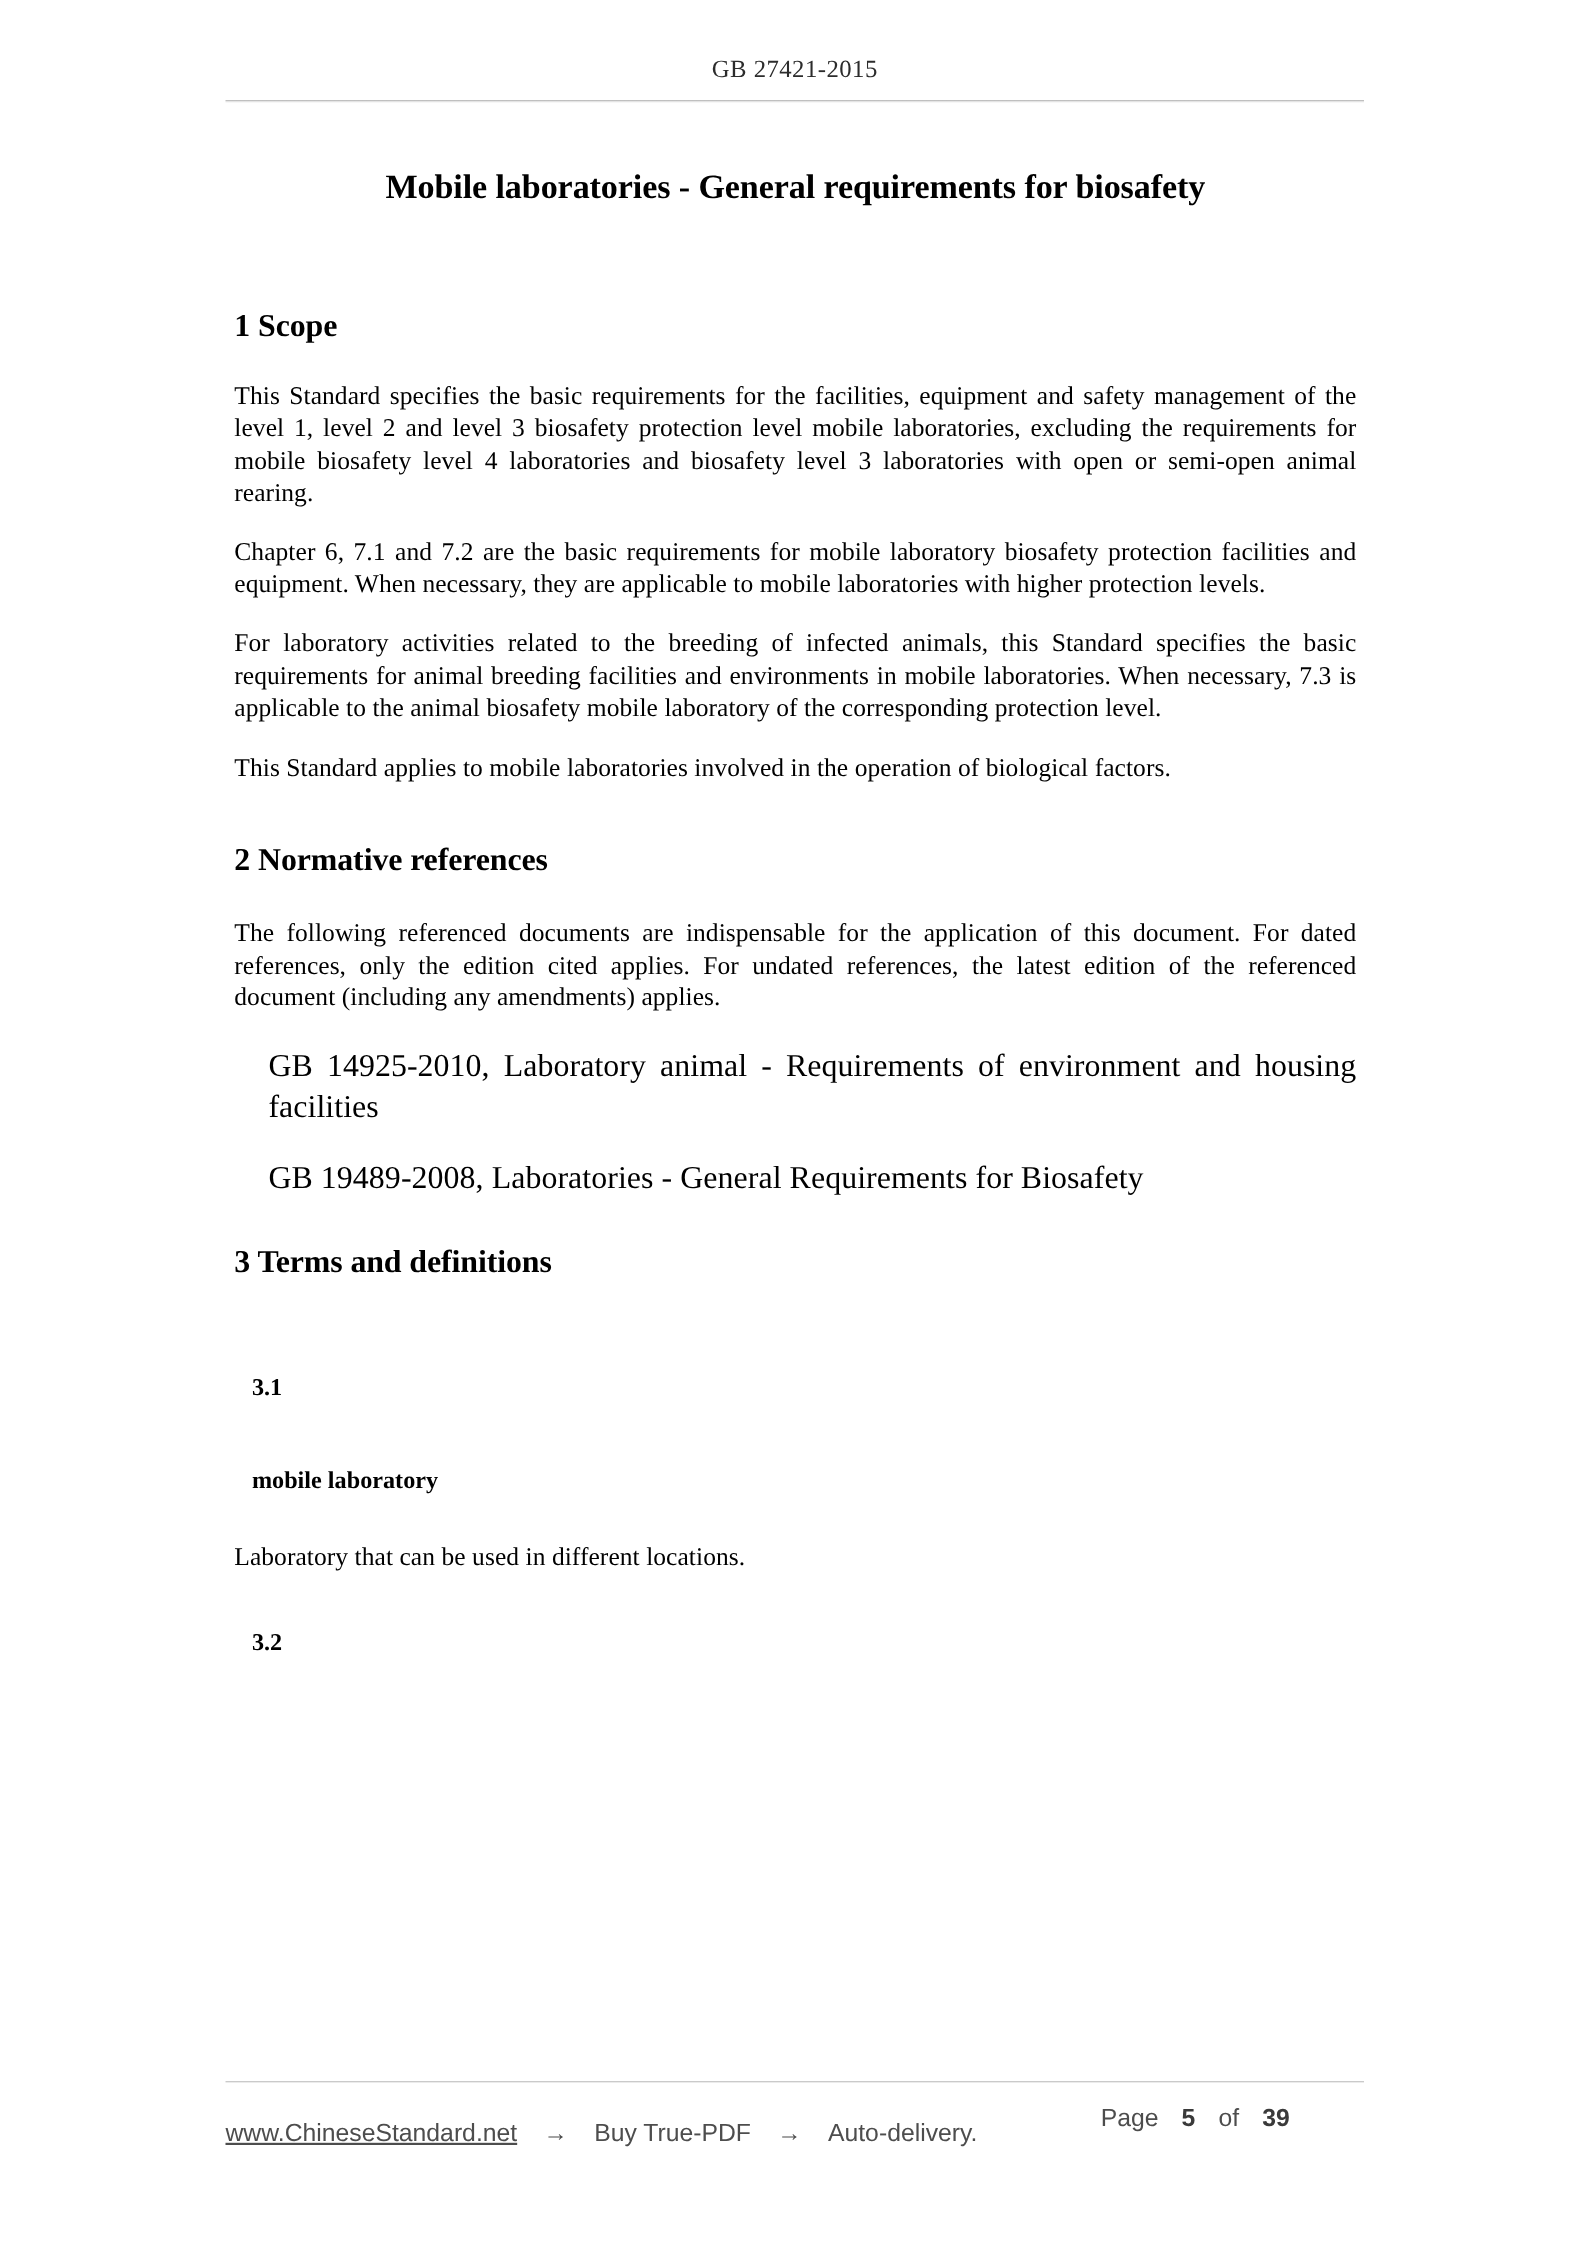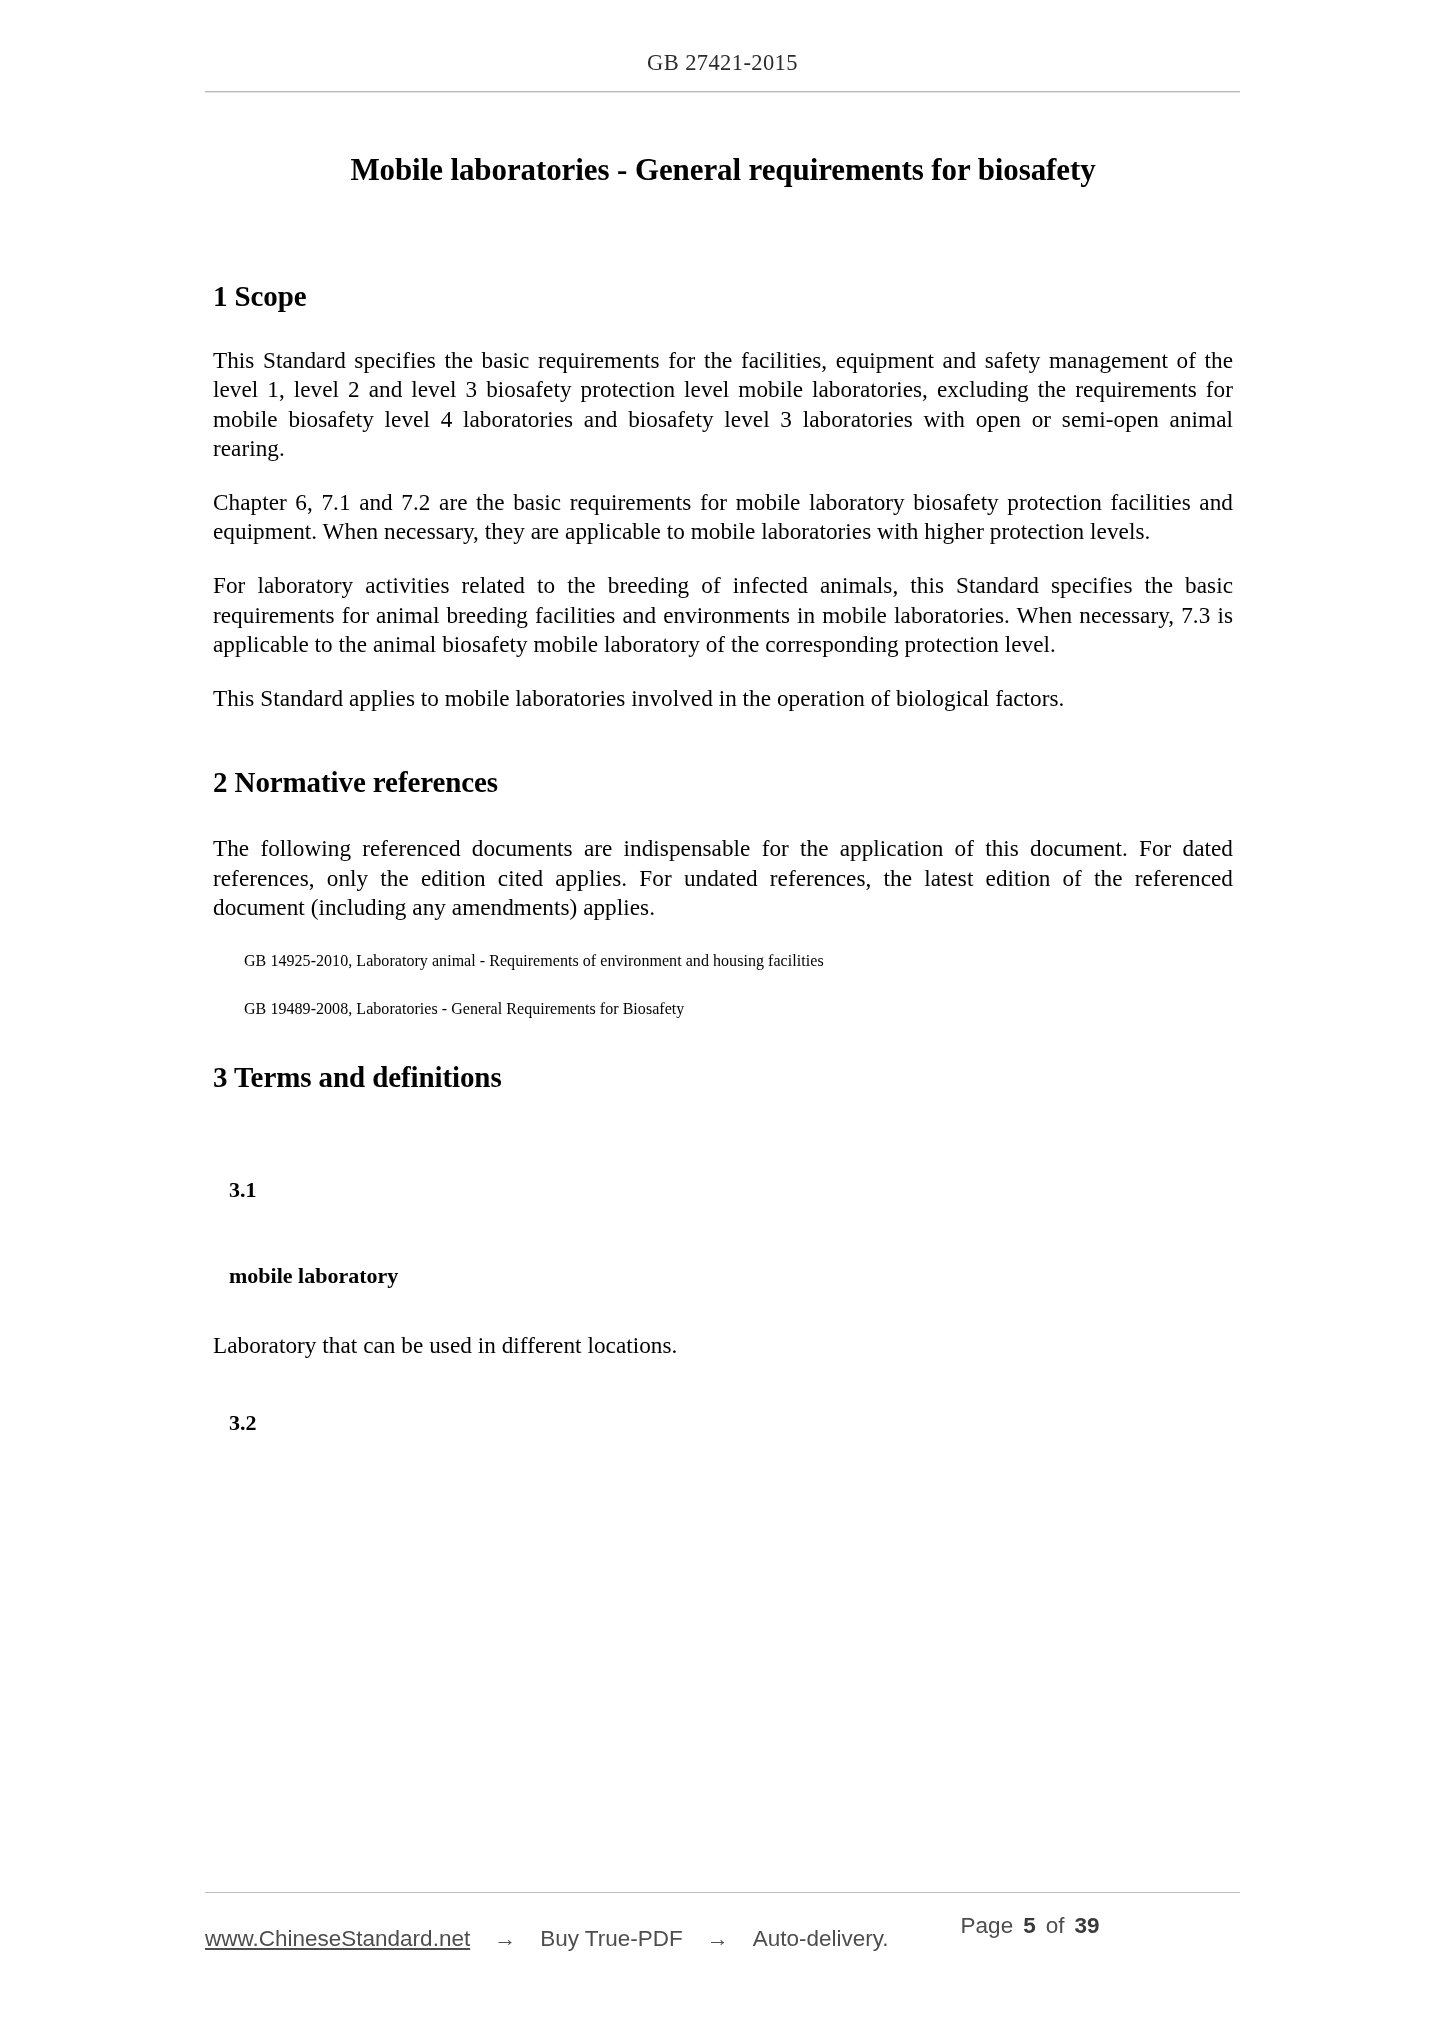--- a/index.html
+++ b/index.html
@@ -79,21 +79,21 @@
     margin: 0;
     text-align: justify;
     text-justify: inter-word;
     letter-spacing: 0.05px;
   }
   p.body-text.no-justify {
     text-align: left;
   }
 
   p.ref-item {
-    font-size: 16px;
+    font-size: 29px;
     line-height: 1.275;
     margin: 0 0 0 31px;
     text-align: justify;
     letter-spacing: 0.05px;
   }
 
   p.term-number,
   p.term-name {
     font-size: 22px;
     font-weight: bold;
@@ -144,24 +144,24 @@
   .footer-site {
     text-decoration: underline;
     color: #4d4d4d;
   }
   .footer-arrow {
     margin: 0 7px;
     font-size: 22px;
   }
   .footer-seg { color: #4d4d4d; margin-top: 25px; }
   .footer-right {
-    margin-left: 72px;
+    margin-left: 112px;
     display: flex;
     align-items: center;
-    gap: 10px;
+    gap: 21px;
   }
   .footer-right .num { font-weight: bold; color: #3a3a3a; }
 </style>
 </head>
 <body>
 
 <div class="page">
 
   <div class="page-header">
     <span class="hdr-text">GB 27421-2015</span>

